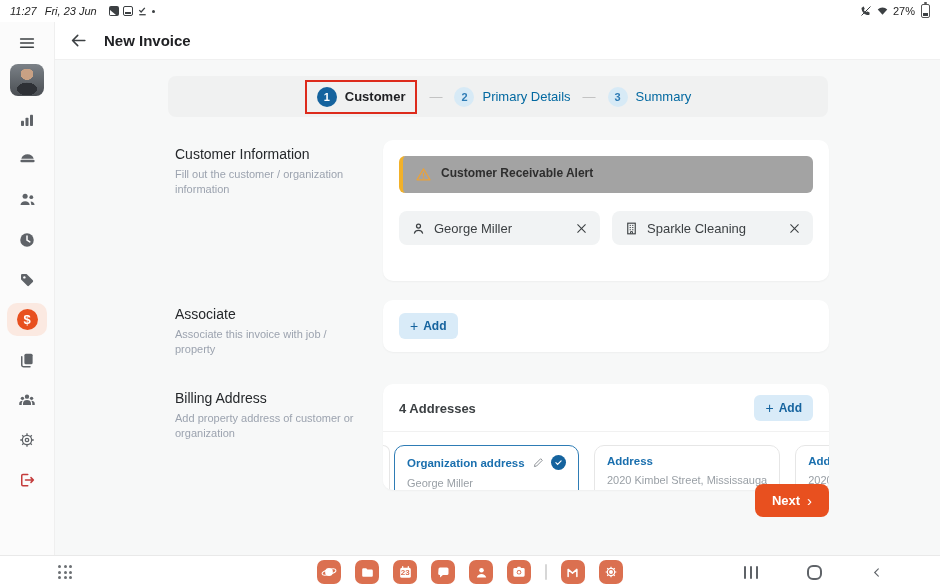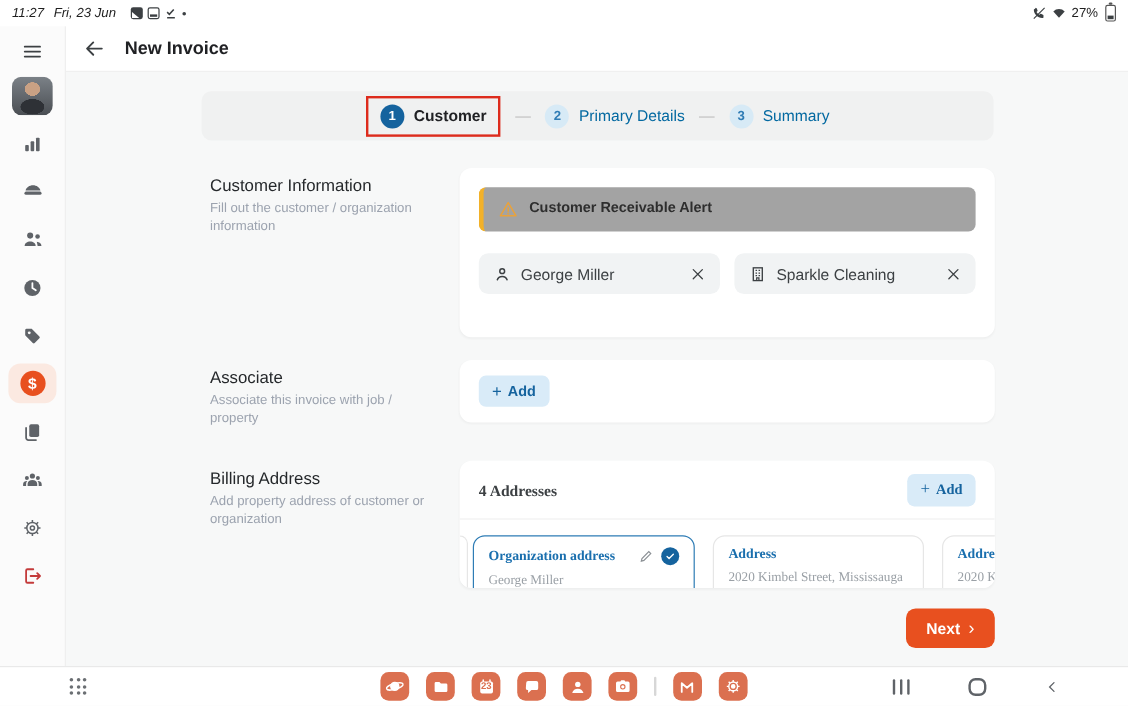--- a/index.html
+++ b/index.html
@@ -68,36 +68,36 @@
   .alert-msg { font-size:11.5px; color:#4A4A4A; }
   .chips-row { display:flex; gap:12px; margin-top:18px; }
   .chip { flex:1; height:34px; background:#F1F3F4; border-radius:8px; display:flex; align-items:center; gap:8px; padding:0 12px; }
   .chip-label { font-size:13px; color:#3C4043; flex:1; }
   .chip-x { color:#3C4043; cursor:pointer; display:flex; }
 
   .associate-card { top:240px; height:52px; padding:10px 16px; display:flex; align-items:center; }
   .add-btn { display:inline-flex; align-items:center; gap:5px; background:#D9EBF8; color:#15639E; font-size:12px; font-weight:700; border:none; border-radius:6px; padding:6px 11px; cursor:pointer; font-family:inherit; }
   .add-plus { font-size:14px; font-weight:400; line-height:1; }
 
-  .billing-card { top:324px; height:106px; overflow:hidden;font-family:Liberation Serif, serif; }
+  .billing-card { top:324px; height:106px; overflow:hidden; }
   .billing-head { display:flex; align-items:center; justify-content:space-between; padding:11px 16px 10px 16px; border-bottom:1px solid #F1F1F1; }
   .billing-count { font-size:13px; font-weight:700; color:#3C4043; }
   .addr-row { display:flex; gap:15px; padding-top:13px; align-items:stretch; }
   .addr-sliver { flex:0 0 7px; height:60px; border:1px solid #E6E6E6; border-left:none; border-radius:0 8px 8px 0; background:#fff; margin-right:-11px; }
   .addr-card { flex:0 0 185px; height:66px; border:1px solid #E6E6E6; border-radius:10px; padding:9px 12px; background:#fff; cursor:pointer; }
   .addr-card.selected { border:1.5px solid #2E7CB5; }
   .addr-card:first-of-type { margin-left:10px; }
   .addr-card.c2 { flex-basis:176px; }
   .addr-card.c3 { flex-basis:160px; }
   .addr-title-row { display:flex; align-items:center; gap:6px; }
   .addr-title { font-size:11.5px; font-weight:700; color:#1A6FAE; flex:1; white-space:nowrap; overflow:hidden; }
   .addr-line { font-size:11px; color:#9AA0A6; margin-top:7px; white-space:nowrap; overflow:hidden; }
   .check-circle { width:15px; height:15px; border-radius:50%; background:#15639E; display:flex; align-items:center; justify-content:center; flex:0 0 15px; }
 
-  .next-btn { position:absolute; left:700px; top:447px; width:74px; height:33px; background:#E8501F; border:none; border-radius:8px; color:#fff; font-size:13px; font-weight:700; display:flex; align-items:center; justify-content:center; gap:7px; cursor:pointer; font-family:inherit; }
+  .next-btn { position:absolute; left:700px; top:424px; width:74px; height:33px; background:#E8501F; border:none; border-radius:8px; color:#fff; font-size:13px; font-weight:700; display:flex; align-items:center; justify-content:center; gap:7px; cursor:pointer; font-family:inherit; }
   .next-chev { font-size:15px; font-weight:400; line-height:1; margin-top:-1px; }
 
   
   .taskbar { flex:0 0 33px; background:#fff; border-top:1px solid #E9E9E9; position:relative; display:flex; align-items:center; justify-content:center; }
   .grid-dots { position:absolute; left:58px; display:grid; grid-template-columns:repeat(3,3px); grid-gap:2.5px; cursor:pointer; }
   .grid-dots i { width:3px; height:3px; border-radius:50%; background:#6b6f73; }
   .apps { display:flex; align-items:center; gap:14px; }
   .app-ic { width:24px; height:24px; border-radius:7px; background:#DB7050; display:flex; align-items:center; justify-content:center; cursor:pointer; position:relative; }
   .cal-day { position:absolute; top:52%; left:50%; transform:translate(-50%,-50%); font-size:8px; font-weight:700; color:#DB7050; }
   .tb-div { width:1.5px; height:16px; background:#D7D7D7; border-radius:1px; }

